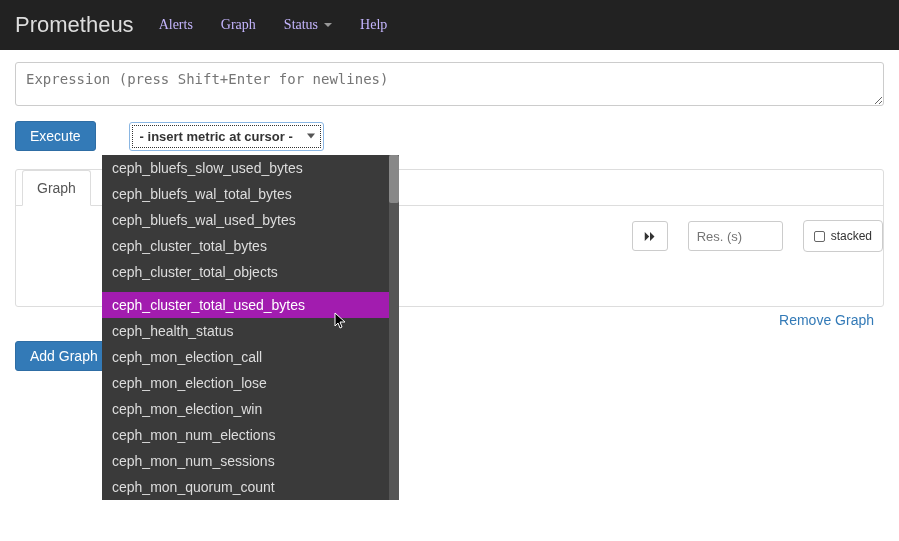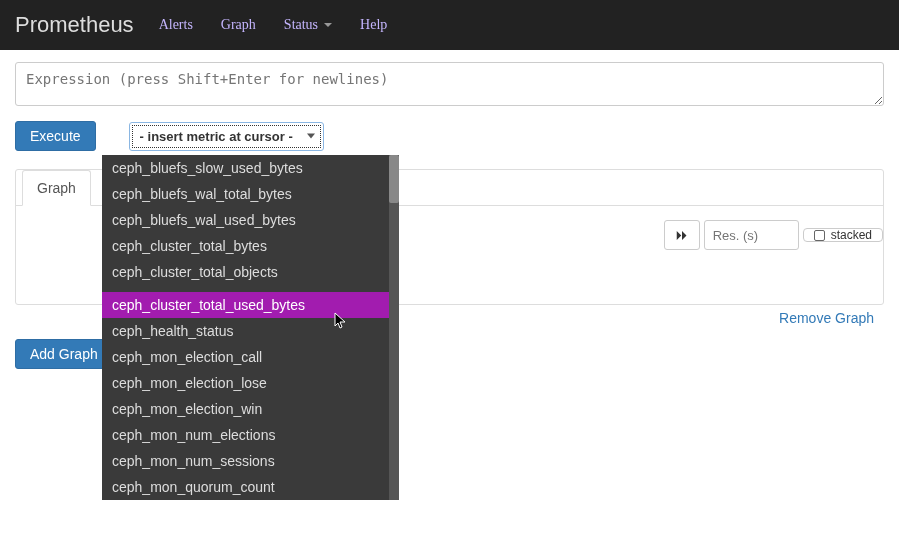--- a/index.html
+++ b/index.html
@@ -17,25 +17,25 @@
 .btn-primary { background: #337ab7; color: #fff; border: 1px solid #2e6da4; border-radius: 3px; padding: 6px 14px; font-size: 14px; cursor: pointer; }
 .select-wrap { position: relative; }
 .select-box { border: 1px solid #8ab6e2; border-radius: 3px; padding: 6px 24px 6px 10px; font-size: 13px; min-width: 195px; cursor: pointer; position: relative; background: #fff; outline: 1px dotted #333; outline-offset: -4px; font-weight: bold; }
 .select-box::after { content: ""; position: absolute; right: 8px; top: 50%; transform: translateY(-50%); width: 0; height: 0; border-left: 4px solid transparent; border-right: 4px solid transparent; border-top: 5px solid #555; }
 
 .panel { border: 1px solid #ddd; border-radius: 3px; margin-top: 18px; padding: 0 0 54px 0; position: relative; }
 .tabs { display: flex; border-bottom: 1px solid #ddd; padding-left: 6px; }
 .tab { padding: 9px 14px; font-size: 14px; cursor: pointer; margin-bottom: -1px; border: 1px solid transparent; border-radius: 3px 3px 0 0; }
 .tab.active { background: #fff; border-color: #ddd #ddd #fff; color: #555; }
 .tab.inactive { color: #337ab7; }
-.graph-controls { display: flex; align-items: center; gap: 4px; padding: 14px 0 0 64px; }
+.graph-controls { display: flex; align-items: center; gap: 20px; padding: 14px 0 0 64px; }
 .input-sm { border: 1px solid #ccc; border-radius: 3px; padding: 5px 8px; font-size: 13px; height: 30px; }
 .input-sm.icon-btn { width: 36px; display: inline-flex; align-items: center; justify-content: center; cursor: pointer; background: #fff; }
 .res-inp { width: 95px; color: #999; }
-.stacked-box { display: inline-flex; align-items: center; gap: 6px; border: 1px solid #ccc; border-radius: 4px; padding: 5px 10px; font-size: 12px; cursor: pointer; height: 14px; }
+.stacked-box { display: inline-flex; align-items: center; gap: 6px; border: 1px solid #ccc; border-radius: 4px; padding: 5px 10px; font-size: 12px; cursor: pointer; height: 32px; }
 .stacked-box .chk { width: 11px; height: 11px; border: 1px solid #666; border-radius: 2px; display: inline-block; }
 .remove-link { position: absolute; right: 9px; bottom: -22px; color: #337ab7; font-size: 14px; cursor: pointer; }
 
 .dropdown { position: absolute; left: 102px; top: 155px; width: 297px; background: #3a3a3a; border-radius: 0; max-height: 386px; display: flex; }
 .dd-list { flex: 1; overflow: hidden; }
 .dd-item { color: #ddd; font-size: 14px; padding: 5px 10px; cursor: pointer; white-space: nowrap; }
 .dd-item.sel { background: #a21caf; color: #fff; margin-top: 7px; }
 .dd-scroll { width: 10px; background: #555; position: relative; }
 .dd-thumb { width: 10px; background: #888; height: 48px; position: absolute; top: 0; border-radius: 2px; }
 

